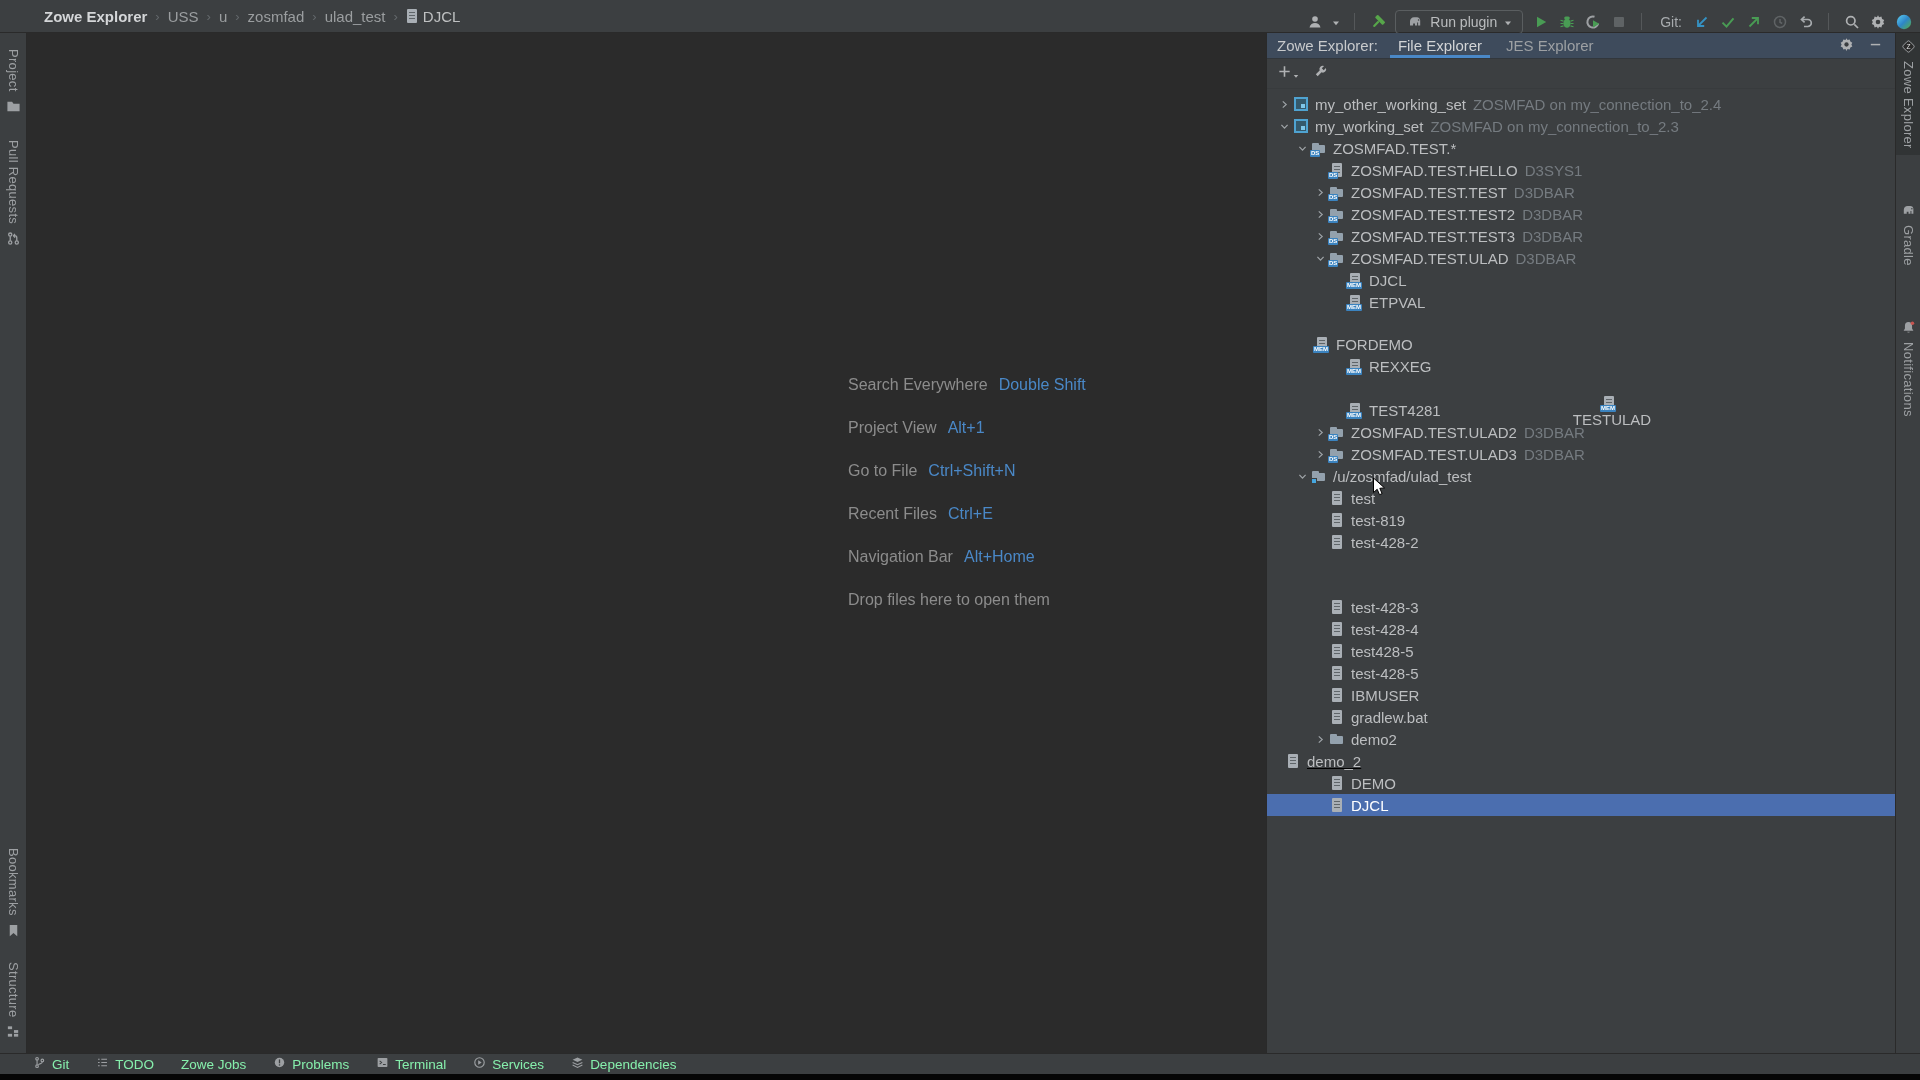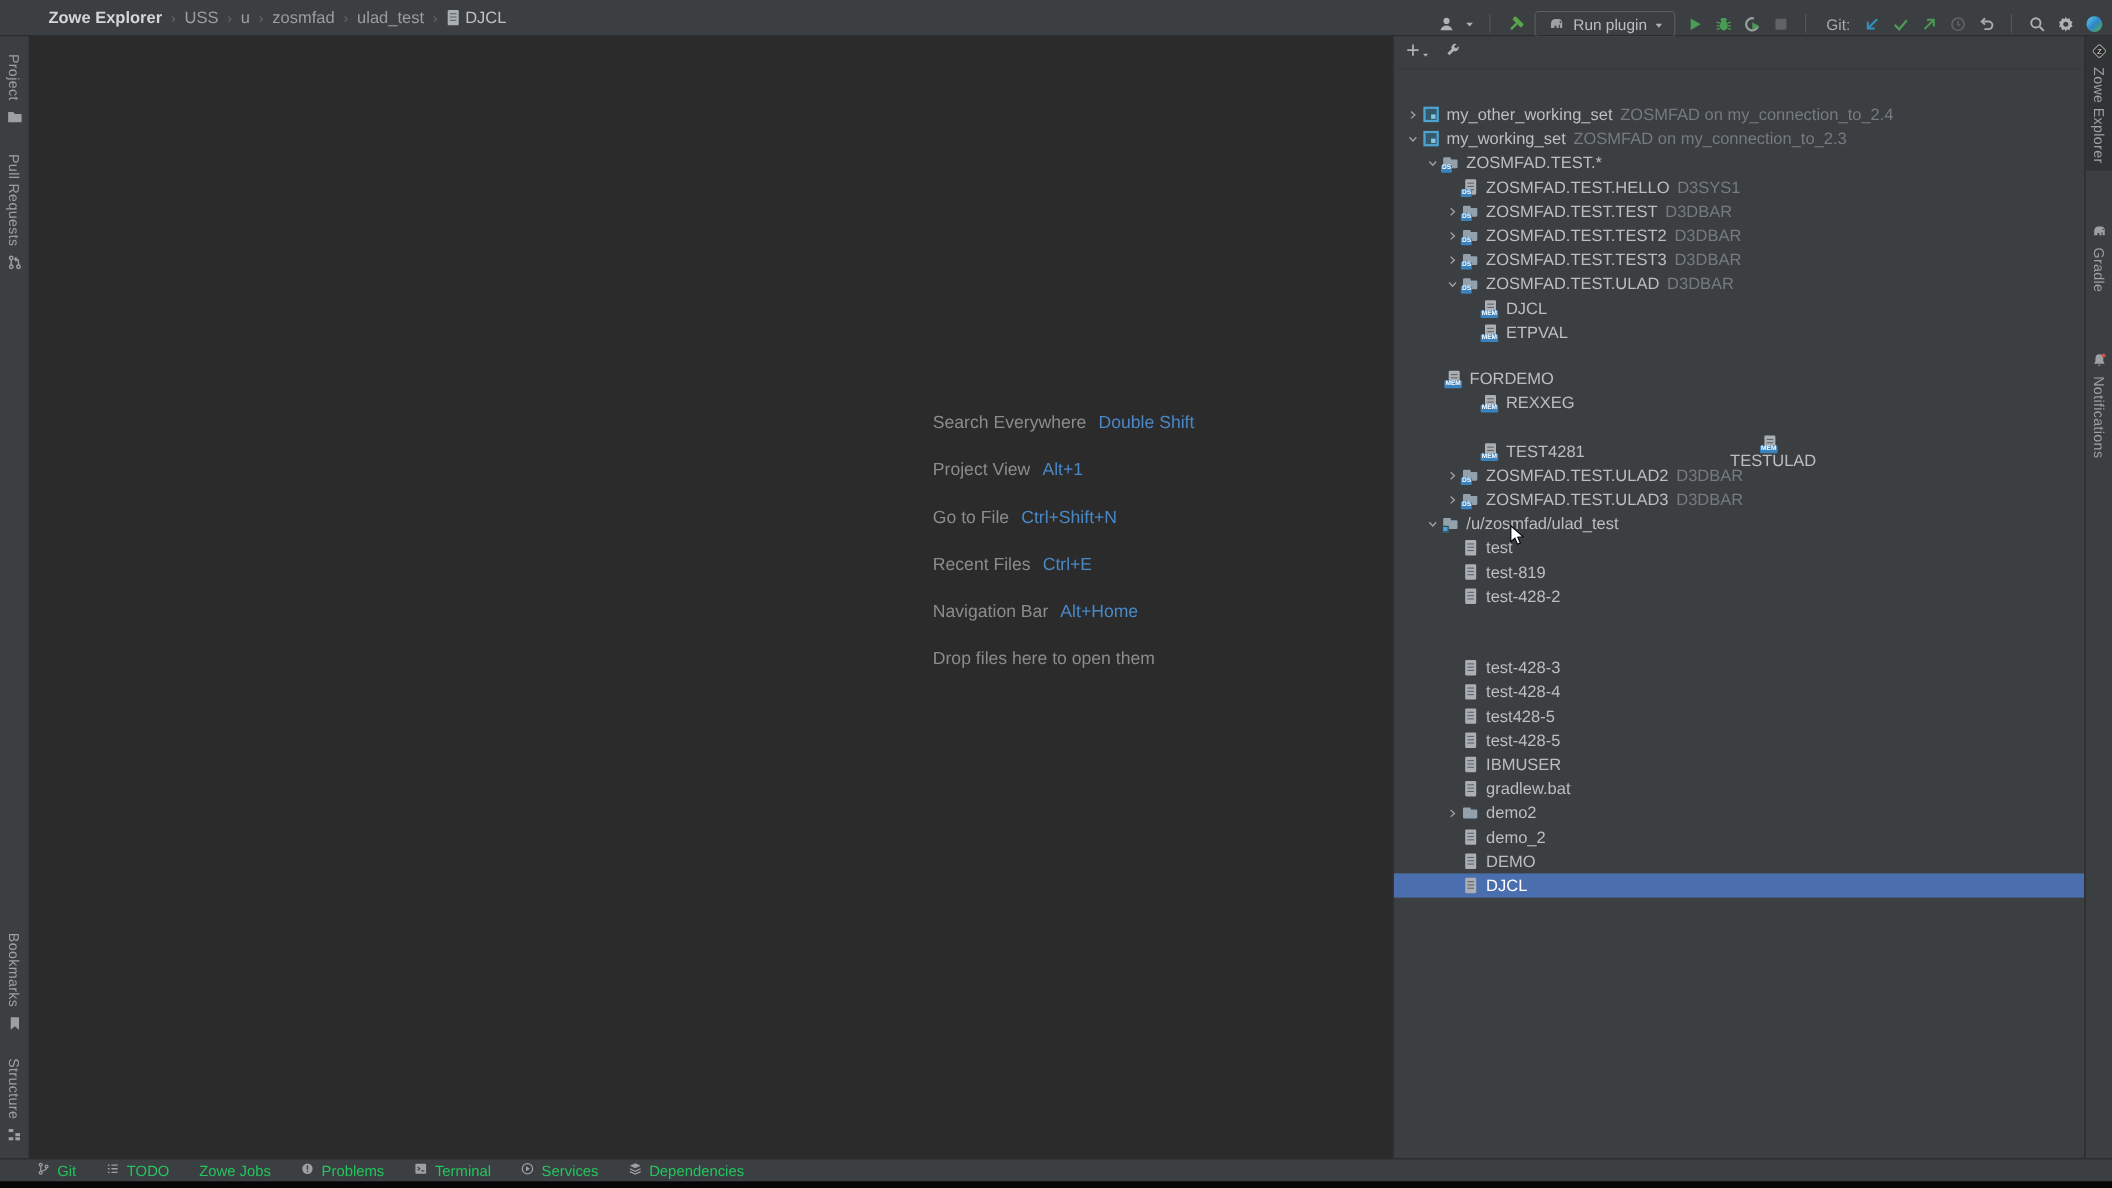--- a/index.html
+++ b/index.html
@@ -85,21 +85,21 @@
   .ti-doc::before { content:""; position:absolute; left:3px; top:1px; width:10px; height:14px; background:#A9AFB5; border-radius:1px; }
   .ti-doc::after  { content:""; position:absolute; left:5px; top:4px; width:6px; height:1px; background:#5F6569;
                     box-shadow:0 3px 0 #5F6569, 0 6px 0 #5F6569; }
   .badge { position:absolute; left:-1px; bottom:-1px; background:#3B83BF; color:#FFF;
            font-size:6px; line-height:7px; font-weight:bold; padding:0 1px; border-radius:1px; z-index:2; }
   .sqbadge { position:absolute; left:0; bottom:0; width:6px; height:6px; background:#46A7E0; border:1px solid #3C3F41; z-index:2; }
 
   
   #statusbar { position:absolute; left:0; top:1053px; width:1920px; height:21px; background:#3C3F41;
                border-top:1px solid #2A2A2A; display:flex; align-items:center; gap:27px;
-               padding-left:33px; font-size:13.5px; color:#22c55e; }
+               padding-left:33px; font-size:13.5px; color:#86efac; }
   .sb-item { display:inline-flex; align-items:center; gap:6px; }
   .sb-item svg { width:13px; height:13px; }
   #blackstrip { position:absolute; left:0; top:1074px; width:1920px; height:6px; background:#060606; }
 
   
   #cursor { position:absolute; left:1372px; top:477px; z-index:50; }
 </style>
 </head>
 <body>
 
@@ -282,20 +282,36 @@
         <div class="hint-row"><span class="hint-label">Search Everywhere</span><span class="hint-keys">Double Shift</span></div>
         <div class="hint-row"><span class="hint-label">Project View</span><span class="hint-keys">Alt+1</span></div>
         <div class="hint-row"><span class="hint-label">Go to File</span><span class="hint-keys">Ctrl+Shift+N</span></div>
         <div class="hint-row"><span class="hint-label">Recent Files</span><span class="hint-keys">Ctrl+E</span></div>
         <div class="hint-row"><span class="hint-label">Navigation Bar</span><span class="hint-keys">Alt+Home</span></div>
         <div class="hint-row hint-drop">Drop files here to open them</div>
       </div>
   </div>
 
   <div id="panel">
+    <div id="panel-header">
+      <span id="panel-title">Zowe Explorer:</span>
+      <span id="panel-tabs" style="display: flex;">
+          <span class="panel-tab active">File Explorer</span>
+          <span class="panel-tab">JES Explorer</span>
+        </span>
+      <span id="panel-actions">
+          <span class="pa-icon"><svg viewBox="0 0 16 16" fill="#AFB1B3">
+              <path d="M8 1.2l1.1 2.1 2.3-.7.7 2.3 2.1 1.1-1 2 1 2-2.1 1.1-.7 2.3-2.3-.7L8 14.8l-1.1-2.1-2.3.7-.7-2.3L1.8 10l1-2-1-2 2.1-1.1.7-2.3 2.3.7z"></path>
+              <circle cx="8" cy="8" r="2.3" fill="#3C3F41"></circle>
+            </svg></span>
+          <span class="pa-icon"><svg viewBox="0 0 16 16">
+              <rect x="3" y="7.3" width="10" height="1.6" fill="#AFB1B3"></rect>
+            </svg></span>
+        </span>
+    </div>
     <div id="panel-toolbar">
       <span class="ptb-icon">
         <span><svg viewBox="0 0 16 16" stroke="#AFB1B3" stroke-width="1.7" fill="none">
               <path d="M8 2.5v11M2.5 8h11"></path>
             </svg></span>
           <span class="ptb-mini-caret"><svg viewBox="0 0 8 8">
               <path d="M1 2.6h6L4 6.2z" fill="#AFB1B3"></path>
             </svg></span>
       </span>
       <span class="ptb-icon">
@@ -516,21 +532,21 @@
         </div>
         <div class="row" style="padding-left: 44px;">
           <span class="chev">
             <svg viewBox="0 0 16 16" fill="none" stroke="#9FA4A8" stroke-width="1.7">
               <path d="M5.5 3.5L10.5 8l-5 4.5"></path>
             </svg>
           </span>
           <span class="ti ti-fold"></span>
           <span class="lbl">demo2</span>
         </div>
-        <div class="row" style="padding-left: 44px;">
+        <div class="row" style=" text-decoration: underline;">
           <span class="chev"></span>
           <span class="ti ti-doc"></span>
           <span class="lbl">demo_2</span>
         </div>
         <div class="row" style="padding-left: 44px;">
           <span class="chev"></span>
           <span class="ti ti-doc"></span>
           <span class="lbl">DEMO</span>
         </div>
         <div class="row sel" style="padding-left: 44px;">

